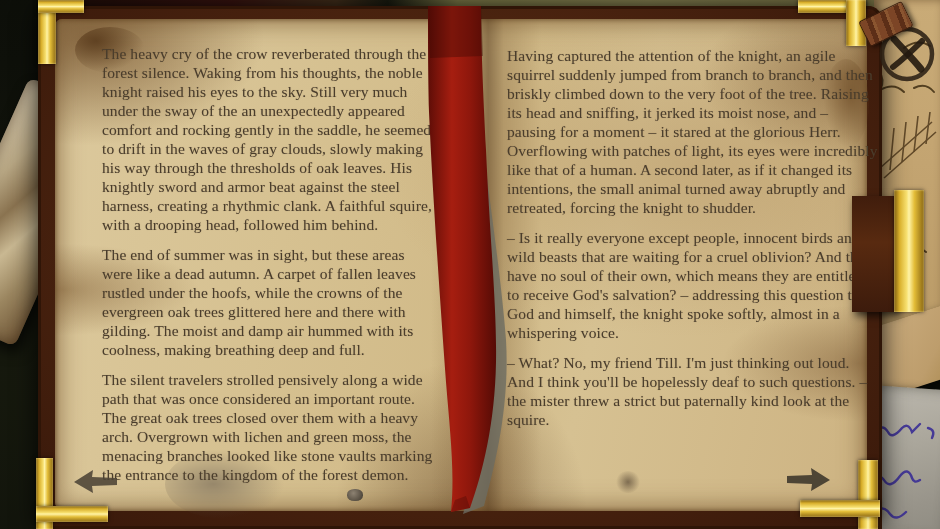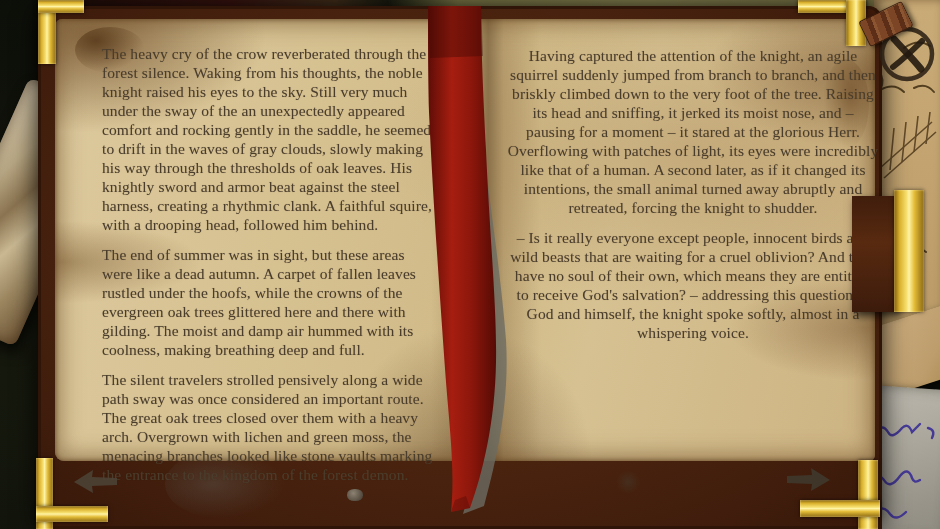--- a/index.html
+++ b/index.html
@@ -42,34 +42,33 @@
   .deco-svg{position:absolute;pointer-events:none;}
   
   .book{
     position:absolute;left:38px;top:6px;width:844px;height:523px;
     background:
       radial-gradient(ellipse at 50% 45%, #5a2c14 0%, #4a230f 55%, #38180a 100%);
     border-radius:12px 14px 0 0;
     box-shadow:0 0 26px rgba(0,0,0,.85), inset 0 0 0 3px #2f1507;
   }
   .pages{
-    position:absolute;left:17px;top:13px;width:812px;height:442px;
+    position:absolute;left:17px;top:13px;width:812px;height:492px;
     background:
       radial-gradient(ellipse at 4% 4%, rgba(110,75,38,.75) 0%, rgba(110,75,38,0) 16%),
       radial-gradient(ellipse at 1% 55%, rgba(120,85,45,.5) 0%, rgba(120,85,45,0) 12%),
       radial-gradient(ellipse at 99% 12%, rgba(105,70,35,.55) 0%, rgba(105,70,35,0) 14%),
       radial-gradient(ellipse at 99% 70%, rgba(105,70,35,.45) 0%, rgba(105,70,35,0) 12%),
       radial-gradient(ellipse at 50% 101%, rgba(95,65,35,.5) 0%, rgba(95,65,35,0) 22%),
       radial-gradient(ellipse at 78% 30%, rgba(150,110,60,.25) 0%, rgba(150,110,60,0) 35%),
       linear-gradient(103deg,#dcc99d 0%,#d6c191 30%,#d1ba88 52%,#d6c192 66%,#cdb382 100%);
     border-radius:7px 12px 6px 9px;
     box-shadow:
       inset 0 0 22px 5px rgba(98,66,30,.55),
       inset 0 0 4px 1px rgba(80,50,24,.6);
-    padding-left: 8px;
   }
   .gutter{
     position:absolute;left:376px;top:0;width:110px;height:100%;
     background:linear-gradient(90deg,rgba(120,88,48,0) 0%,rgba(120,88,48,.35) 38%,rgba(86,58,28,.55) 52%,rgba(120,88,48,.30) 66%,rgba(120,88,48,0) 100%);
     pointer-events:none;
   }
   .stain{position:absolute;border-radius:50%;pointer-events:none;}
   .stain.corner-tear{left:20px;top:8px;width:70px;height:46px;
     background:radial-gradient(ellipse at 30% 30%, rgba(85,55,25,.8), rgba(85,55,25,0) 70%);}
   .stain.smudge-bl{left:110px;top:430px;width:120px;height:70px;
@@ -80,21 +79,21 @@
     background:radial-gradient(circle at 50% 50%, rgba(70,55,40,.6), rgba(70,55,40,0) 70%);}
   .stain.pebble{left:292px;top:470px;width:16px;height:12px;
     background:radial-gradient(circle at 40% 35%, #8d8272, #4e463a 80%);border-radius:45%;}
   
   .page-text{
     position:absolute;color:#4a3d2c;font-size:15.5px;line-height:19px;
     letter-spacing:.1px; text-shadow:0 0 1px rgba(74,61,44,.25);
   }
   .page-text p{margin:0 0 11px 0;}
   .page-text.left{left:47px;top:25px;width:336px;}
-  .page-text.right{left:452px;top:27px;width:372px;text-align:center;}
+  .page-text.right{left:452px;top:27px;width:372px;}
   
   .nav-btn{position:absolute;width:50px;height:32px;cursor:pointer;background:none;border:none;padding:0;}
   .nav-btn.prev{left:70px;top:466px;}
   .nav-btn.next{left:784px;top:464px;}
   .close-btn{position:absolute;left:876px;top:22px;width:64px;height:64px;cursor:pointer;background:none;border:none;padding:0;}
   .wood-scrap{
     position:absolute;left:862px;top:10px;width:46px;height:26px;transform:rotate(-26deg);
     background:repeating-linear-gradient(95deg,#7c4526 0 7px,#5c2e17 7px 12px,#8a5530 12px 15px);
     border:1px solid #3a1c0c;border-radius:3px;box-shadow:2px 2px 5px rgba(0,0,0,.6);
   }
@@ -144,25 +143,26 @@
     <div class="pages">
       <div class="gutter"></div>
       <div class="stain corner-tear"></div>
       <div class="stain smudge-bl"></div>
       <div class="stain blot-r1"></div>
       <div class="stain dot-rp"></div>
       <div class="stain pebble"></div>
       <div class="page-text left">
           <p>The heavy cry of the crow reverberated through the forest silence. Waking from his thoughts, the noble knight raised his eyes to the sky. Still very much under the sway of the an unexpectedly appeared comfort and rocking gently in the saddle, he seemed to drift in the waves of gray clouds, slowly making his way through the thresholds of oak leaves. His knightly sword and armor beat against the steel harness, creating a rhythmic clank. A faithful squire, with a drooping head, followed him behind.</p>
           <p>The end of summer was in sight, but these areas were like a dead autumn. A carpet of fallen leaves rustled under the hoofs, while the crowns of the evergreen oak trees glittered here and there with gilding. The moist and damp air hummed with its coolness, making breathing deep and full.</p>
-          <p>The silent travelers strolled pensively along a wide path sway was once considered an important route. The great oak trees closed over them with a heavy arch. Overgrown with lichen and green moss, the menacing branches looked like stone vaults marking the entrance to the kingdom of the forest demon.</p>
+          <p>The silent travelers strolled pensively along a wide path that was once considered an important route. The great oak trees closed over them with a heavy arch. Overgrown with lichen and green moss, the menacing branches looked like stone vaults marking the entrance to the kingdom of the forest demon.</p>
         </div>
       <div class="page-text right">
           <p>Having captured the attention of the knight, an agile squirrel suddenly jumped from branch to branch, and then briskly climbed down to the very foot of the tree. Raising its head and sniffing, it jerked its moist nose, and – pausing for a moment – it stared at the glorious Herr. Overflowing with patches of light, its eyes were incredibly like that of a human. A second later, as if it changed its intentions, the small animal turned away abruptly and retreated, forcing the knight to shudder.</p>
           <p>– Is it really everyone except people, innocent birds and wild beasts that are waiting for a cruel oblivion? And they have no soul of their own, which means they are entitled to receive God's salvation? – addressing this question to God and himself, the knight spoke softly, almost in a whispering voice.</p>
+          <p>– What? No, my friend Till. I'm just thinking out loud. And I think you'll be hopelessly deaf to such questions. – the mister threw a strict but paternally kind look at the squire.</p>
         </div>
     </div>
   </div>
 
   <svg class="deco-svg" style="left:0;top:0;width:940px;height:529px" viewBox="0 0 940 529">
     <defs>
       <linearGradient id="ribGrad" x1="0" y1="0" x2="1" y2="0">
         <stop offset="0" stop-color="#5e0d07"></stop>
         <stop offset="0.35" stop-color="#a61e10"></stop>
         <stop offset="0.62" stop-color="#8e170c"></stop>

